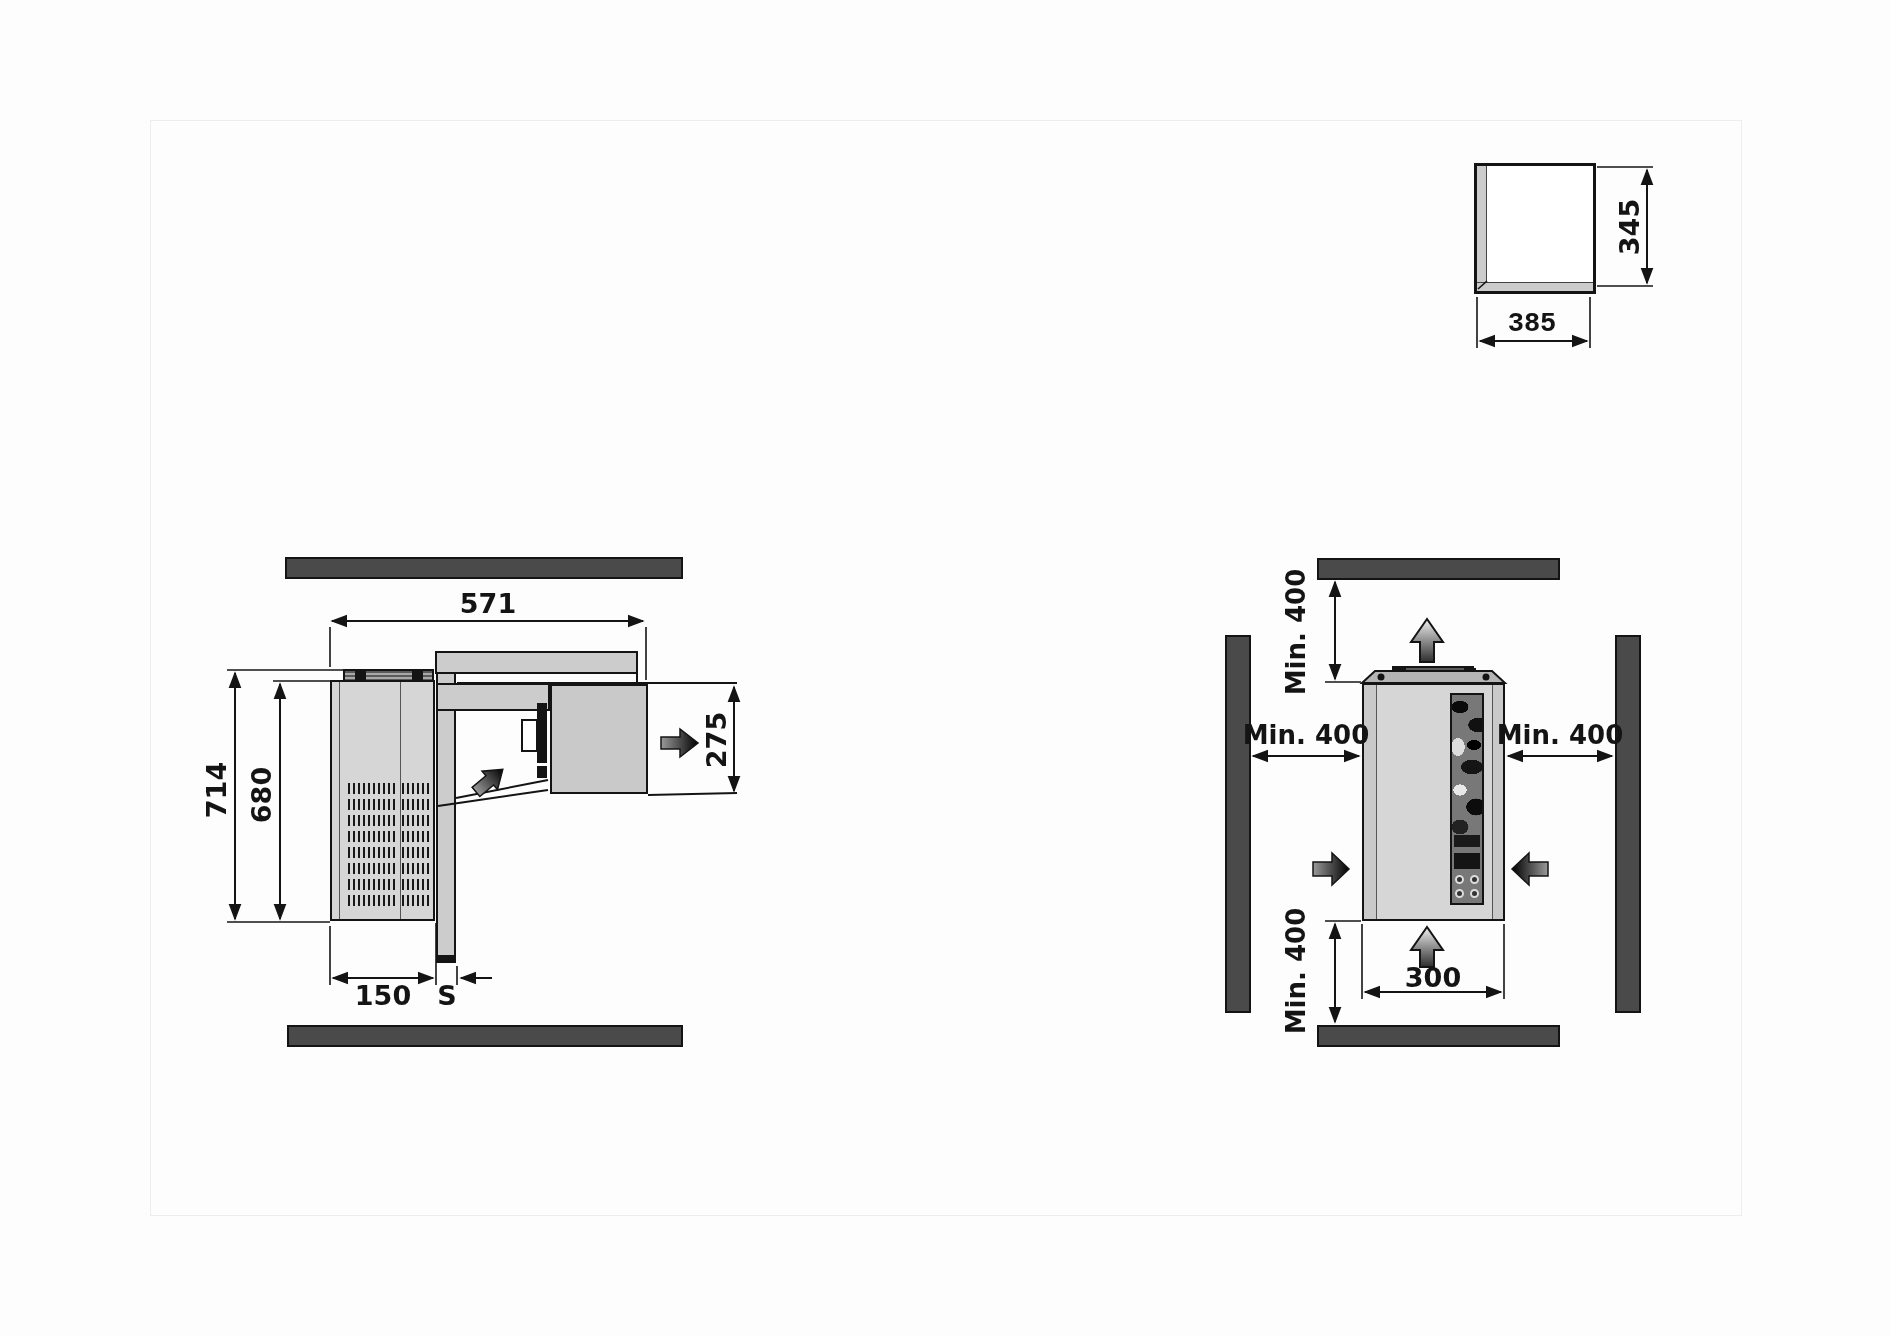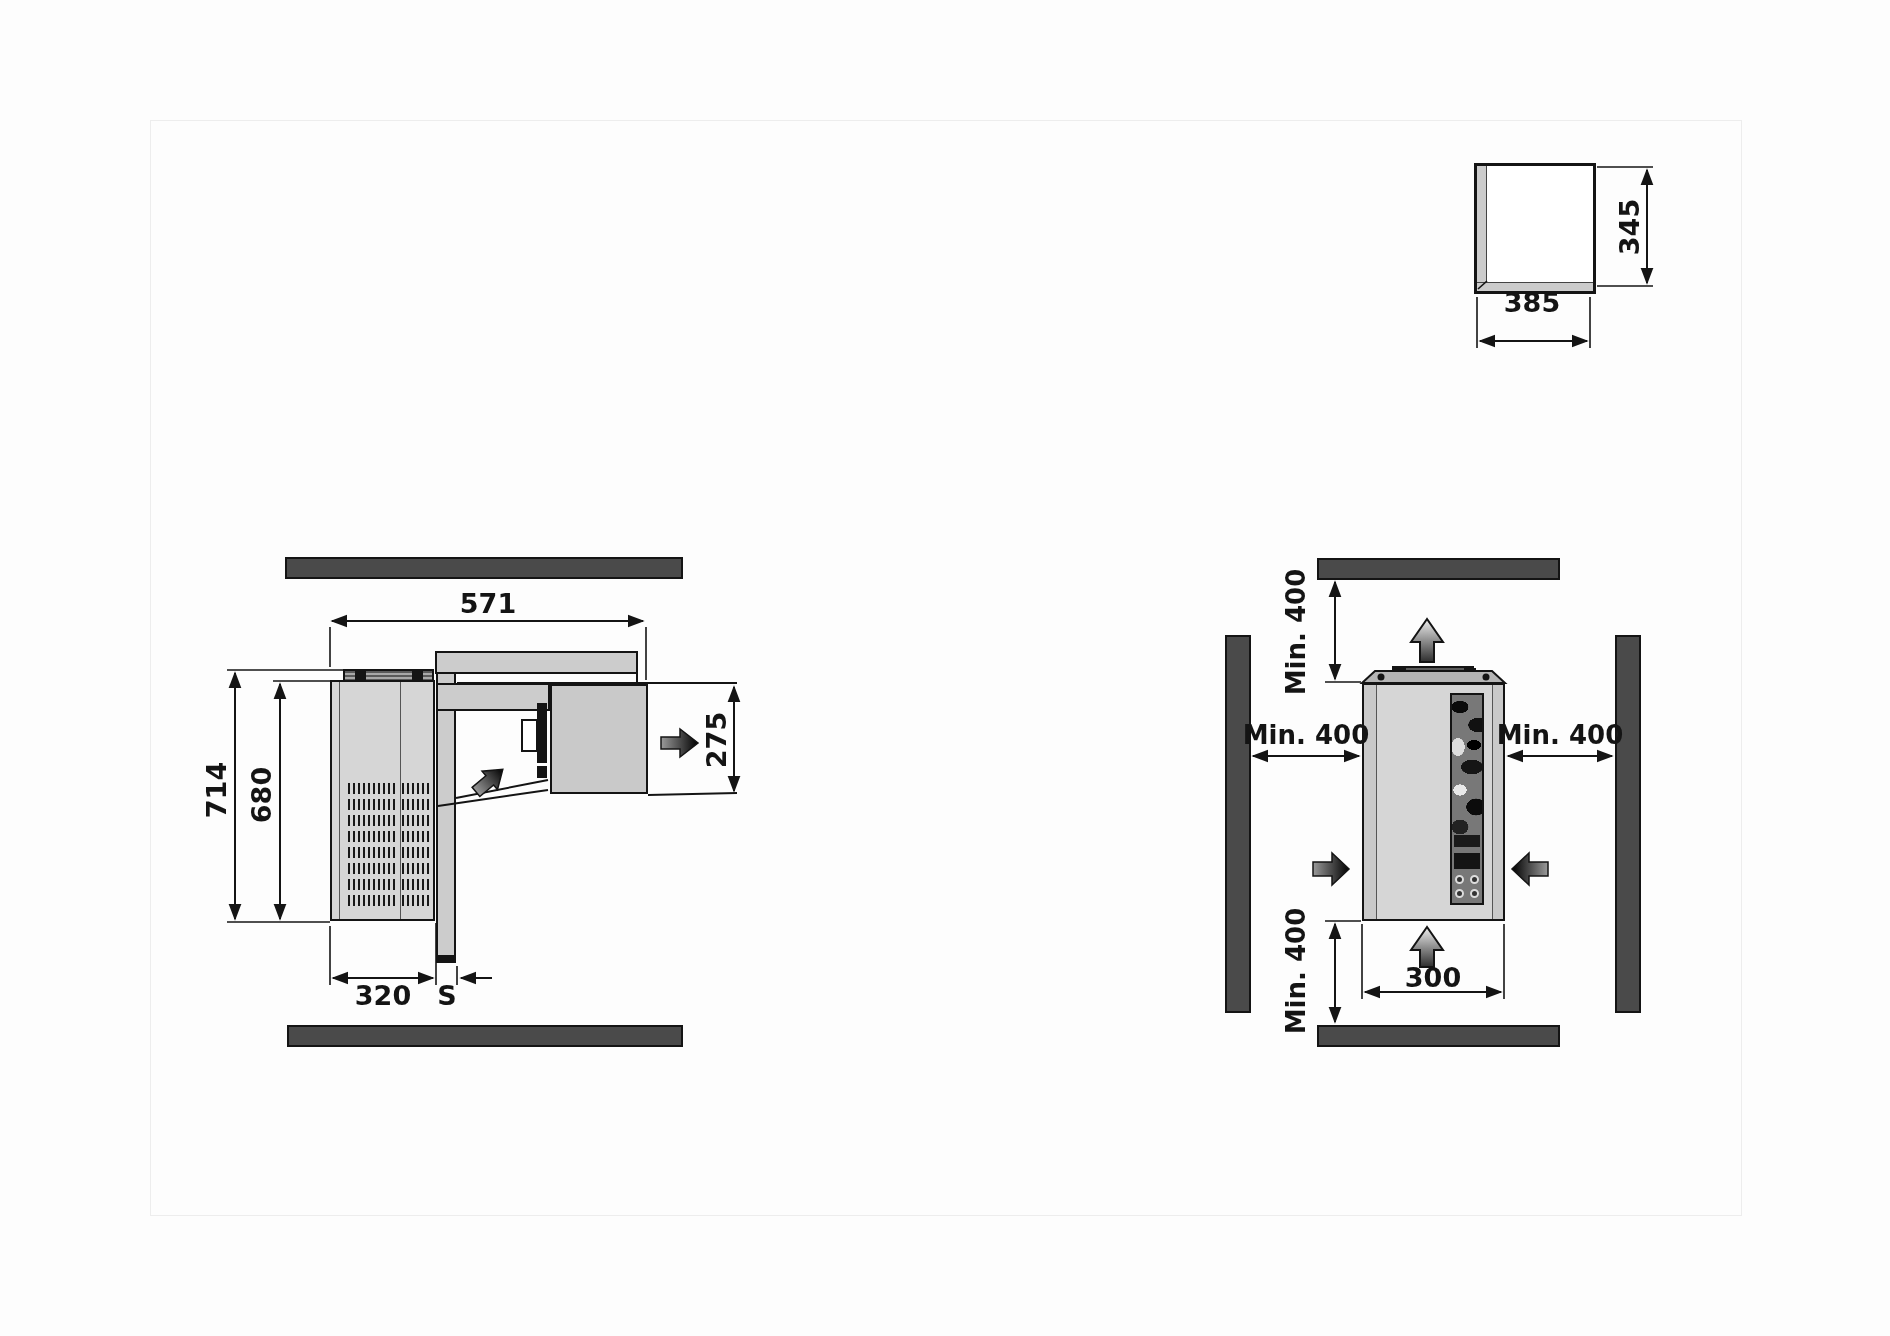--- a/index.html
+++ b/index.html
@@ -205,26 +205,26 @@
       <line class="dimline" x1="1480" y1="341" x2="1587" y2="341" marker-start="url(#ah)" marker-end="url(#ah)"></line>
       <line class="extline" x1="1477" y1="297" x2="1477" y2="348"></line>
       <line class="extline" x1="1590" y1="297" x2="1590" y2="348"></line>
     </g>
     <line class="extline" x1="1478" y1="289" x2="1487" y2="281"></line>
   </svg>
 
   <span class="lbl" style="left:488px;top:603px;">571</span>
   <span class="lbl vert" style="left:216px;top:790px;">714</span>
   <span class="lbl vert" style="left:261px;top:795px;">680</span>
-  <span class="lbl" style="left:383px;top:995px;">320</span>
+  <span class="lbl" style="left:383px;top:995px;">150</span>
   <span class="lbl" style="left:447px;top:995px;">S</span>
   <span class="lbl vert" style="left:716px;top:740px;">275</span>
 
   <span class="lbl vert min" style="left:1296px;top:632px;">Min. 400</span>
   <span class="lbl vert min" style="left:1296px;top:971px;">Min. 400</span>
   <span class="lbl min" style="left:1306px;top:735px;">Min. 400</span>
   <span class="lbl min" style="left:1560px;top:735px;">Min. 400</span>
   <span class="lbl" style="left:1433px;top:977px;">300</span>
 
   <span class="lbl vert" style="left:1629px;top:227px;">345</span>
-  <span class="lbl" style="left:1532px;top:302px;">385</span>
+  <span class="lbl" style="left:1532px;top:324px;font-family:Liberation Mono, monospace;">385</span>
 
 </div>
 
 </body></html>

